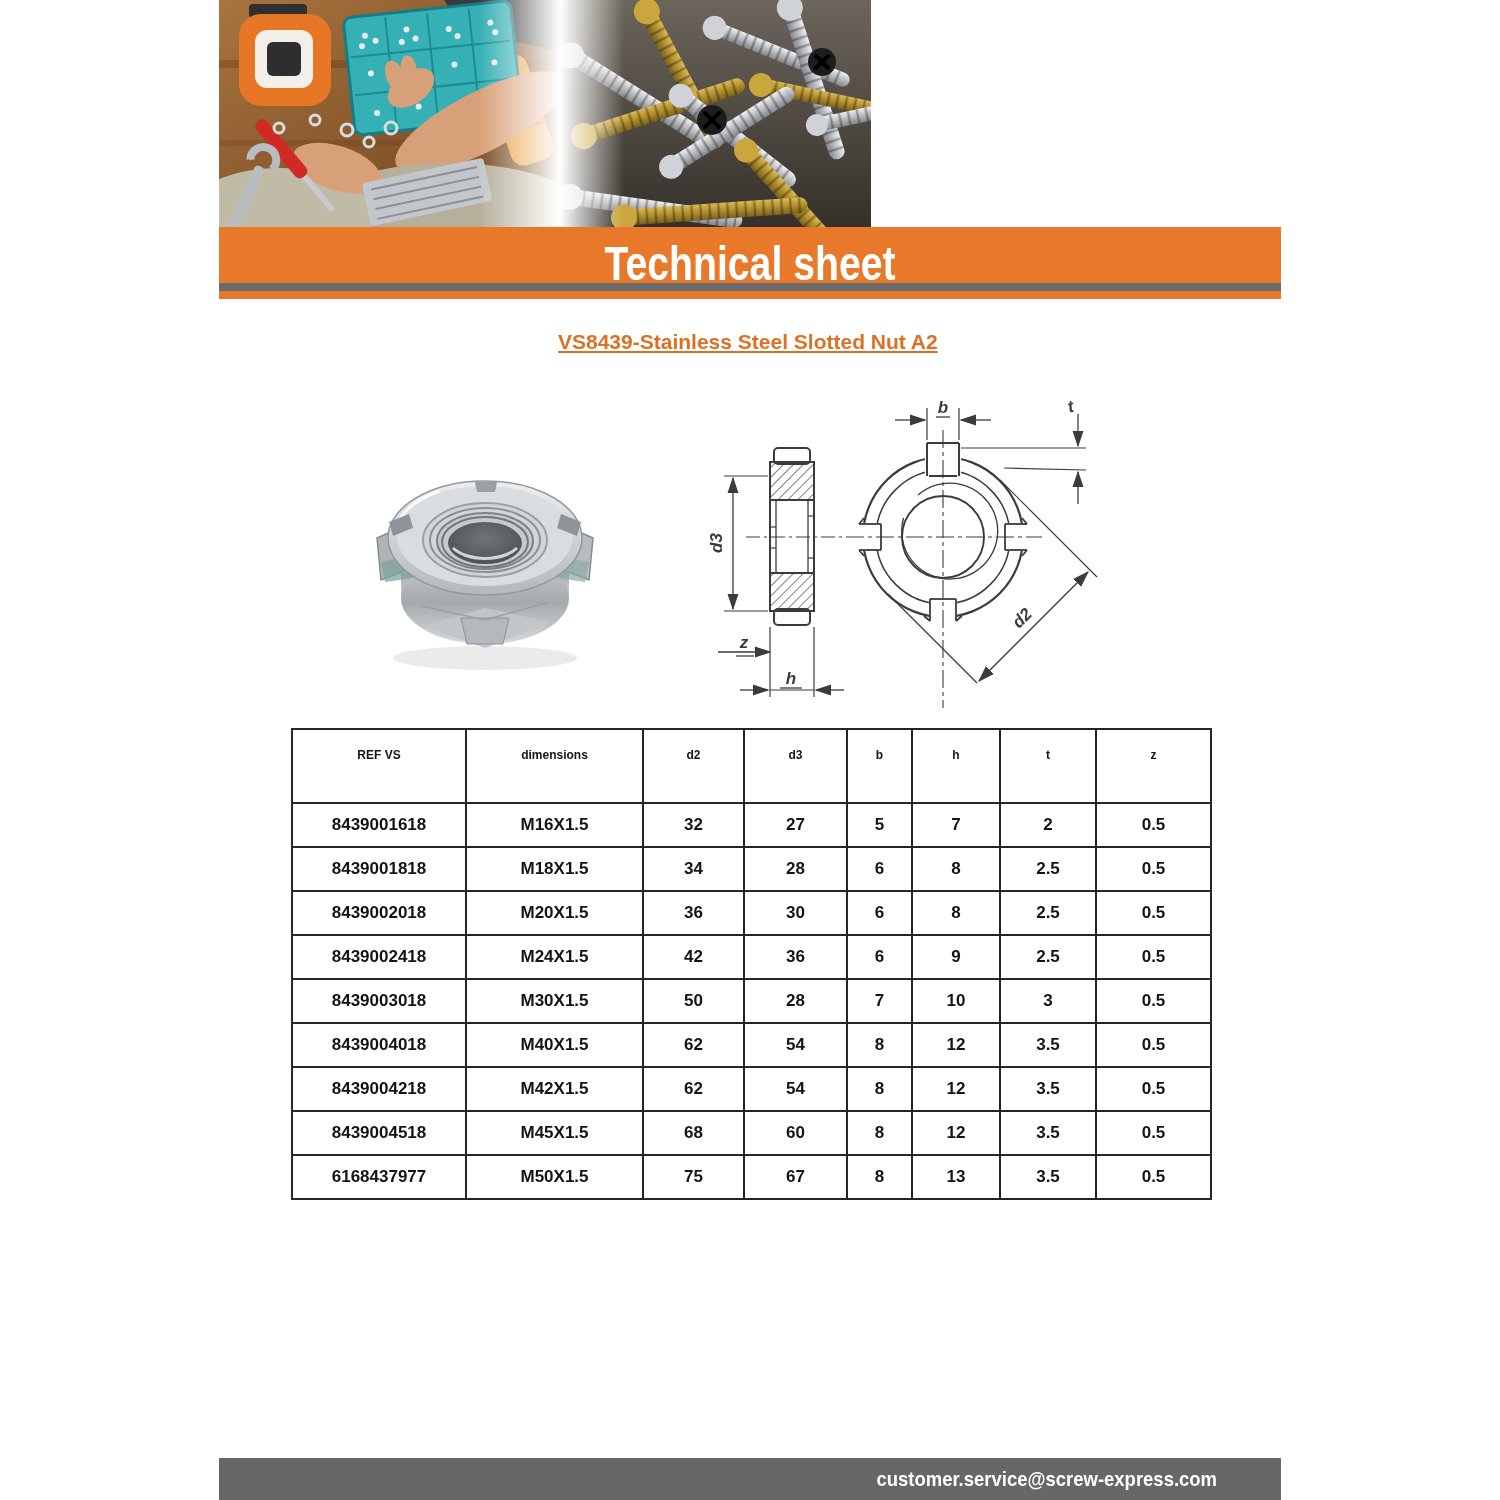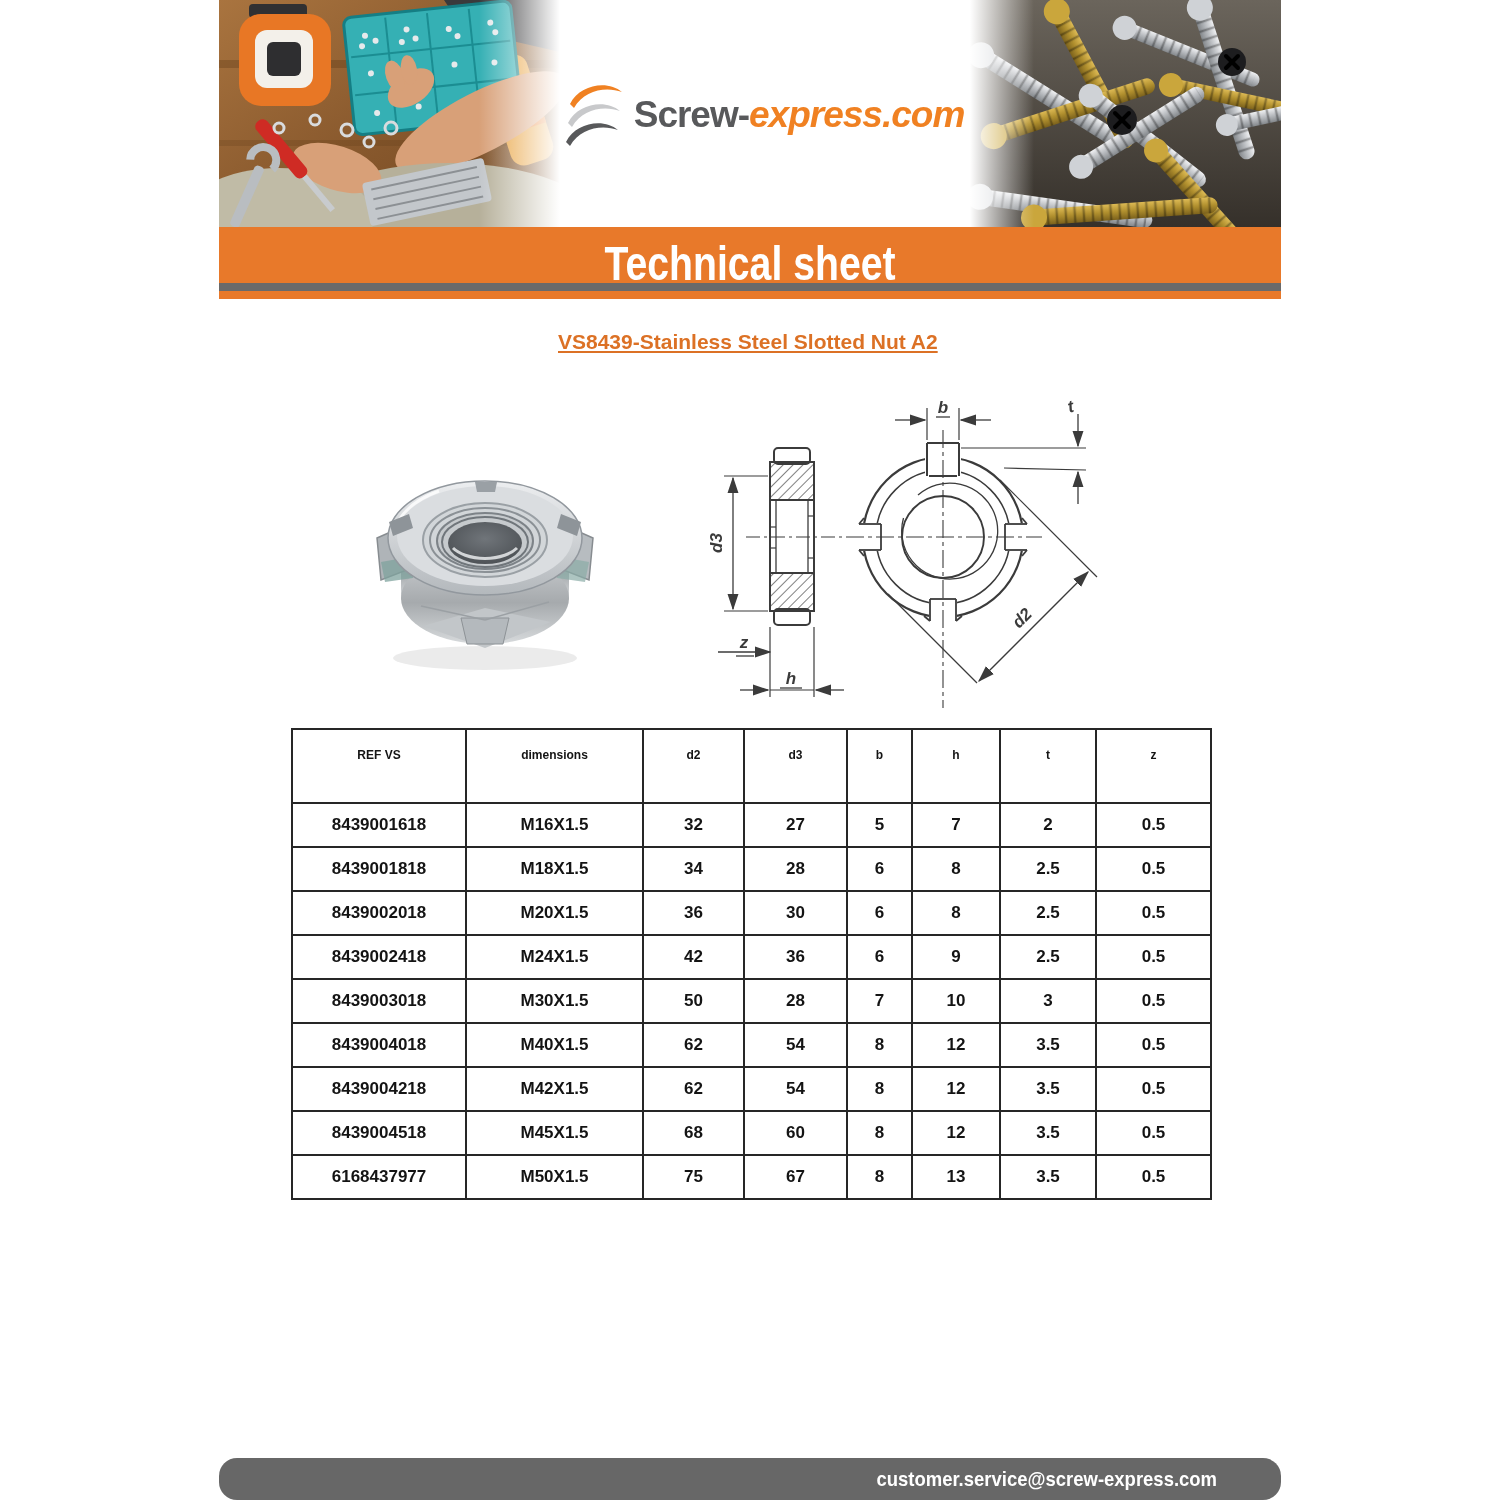--- a/index.html
+++ b/index.html
@@ -38,21 +38,21 @@
   
   table.spec { position:absolute; left:72px; top:728px; width:919px; border-collapse:collapse;
                table-layout:fixed; }
   table.spec th, table.spec td { border:2px solid #262626; font-weight:700; color:#141414;
                text-align:center; font-size:17px; }
   table.spec th { height:74px; vertical-align:top; padding-top:18px; font-size:12px; }
   table.spec td { height:44px; vertical-align:middle; }
 
   
   .footer-bar { position:absolute; top:1458px; left:0; width:1062px; height:42px; background:#676767;
-                display:flex; align-items:center; justify-content:flex-end; padding-right:64px;border-radius:18px; }
+                display:flex; align-items:center; justify-content:flex-end; padding-right:64px; }
   .footer-email { color:#ffffff; font-weight:700; font-size:21px; transform:scaleX(0.88);
                   transform-origin:right center; }
 
   svg text.dim { font-family:"Liberation Sans", sans-serif; font-weight:700; font-style:italic;
                  font-size:17px; fill:#3b3b3b; }
 </style>
 </head>
 <body>
 
 <div id="page">
@@ -153,32 +153,20 @@
             <circle cx="128" cy="130" r="6"></circle>
               <circle cx="150" cy="142" r="5"></circle>
             <circle cx="96" cy="120" r="5"></circle>
               <circle cx="172" cy="128" r="6"></circle>
             <circle cx="60" cy="128" r="5"></circle>
           </g>
           <rect x="260" y="0" width="81" height="227" fill="url(#fadeR)"></rect>
         </svg>
       </div>
 
-      <div class="header-center">
-        <div class="logo">
-          <svg class="logo-swoosh" viewBox="0 0 62 66">
-            <path d="M4,22 C14,2 42,-2 56,10 C40,4 18,8 8,26 Z" fill="#f08122"></path>
-            <path d="M2,41 C12,21 40,17 54,29 C38,23 16,27 6,45 Z" fill="#c8c9cb"></path>
-            <path d="M0,60 C10,40 38,36 52,48 C36,42 14,46 4,64 Z" fill="#58595b"></path>
-          </svg>
-          <div class="logo-text">
-            <span class="brand-a">Screw-</span><span class="brand-b">express.com</span>
-          </div>
-        </div>
-      </div>
 
       <div class="photo-right">
         <svg width="311" height="227" viewBox="0 0 311 227">
           <defs>
             <linearGradient id="pilebg" x1="0" y1="0" x2="0" y2="1">
               <stop offset="0" stop-color="#6b655c"></stop>
                 <stop offset="1" stop-color="#35302a"></stop>
             </linearGradient>
             <linearGradient id="gsil" x1="0" y1="0" x2="0" y2="1">
               <stop offset="0" stop-color="#f0f1f3"></stop>

